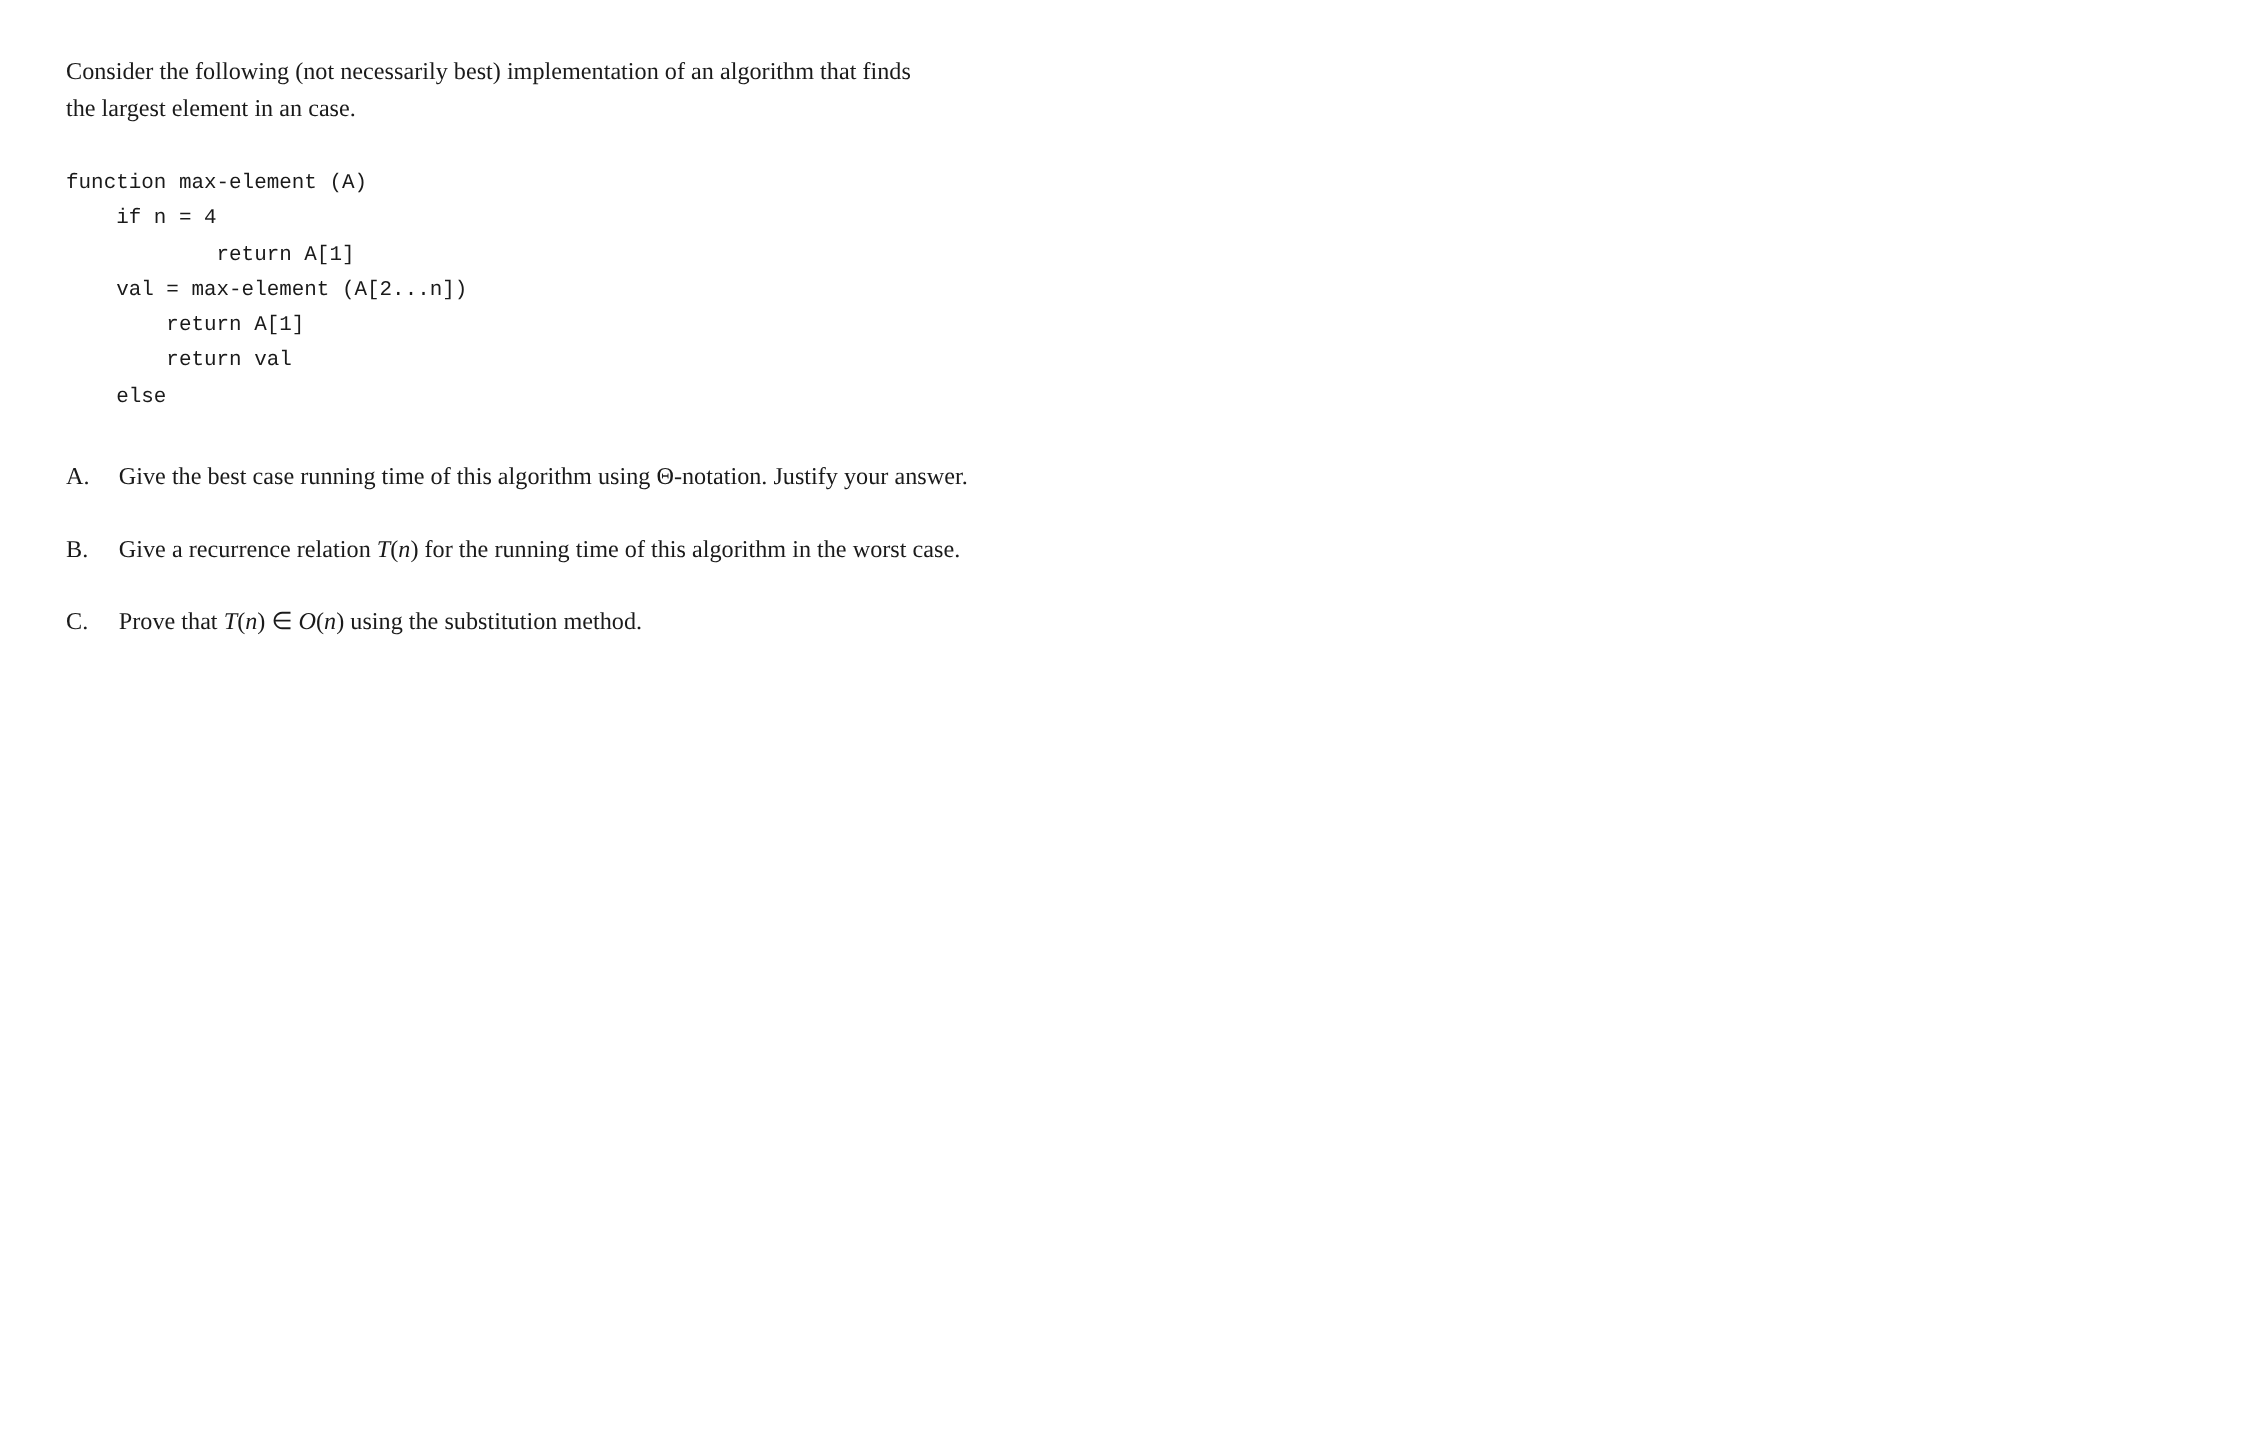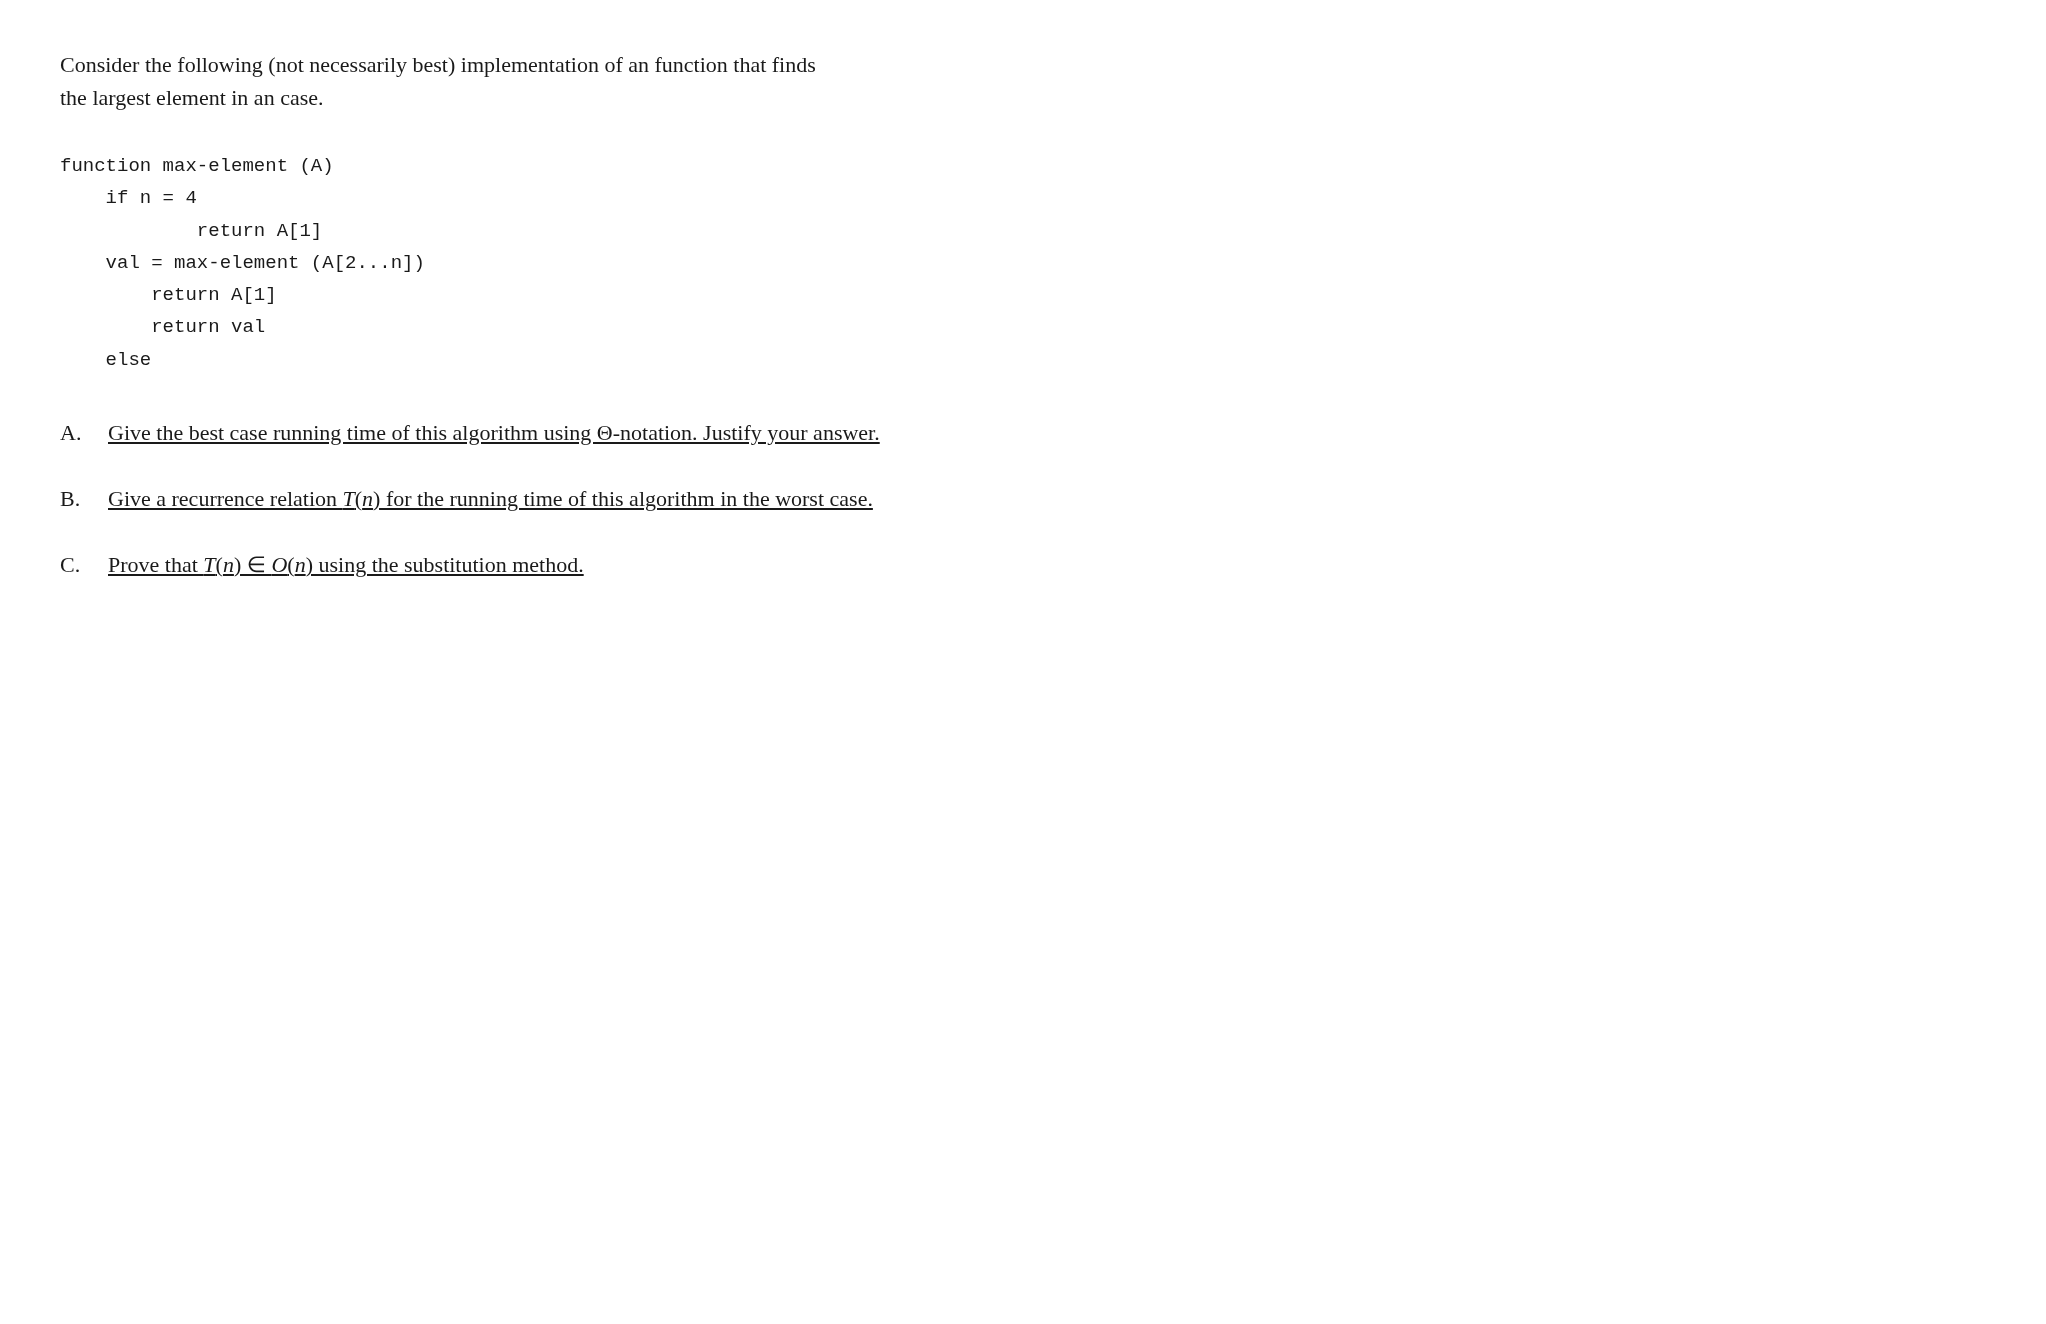--- a/index.html
+++ b/index.html
@@ -52,30 +52,29 @@
 
     .question-label {
       min-width: 48px;
       font-weight: normal;
       font-size: 22px;
       padding-top: 0;
     }
 
     .question-text {
       flex: 1;
-      text-decoration: underline;
     }
   </style>
 </head>
 <body>
 
 <div>
 
   <p class="intro-text">
-    <span>Consider the following (not necessarily best) implementation of an function that finds</span><br>
+    <span>Consider the following (not necessarily best) implementation of an algorithm that finds</span><br>
     <span>the largest element in an case.</span>
   </p>
 
   <div class="code-block">
 
   <span class="code-line">function max-element (A)</span>
       <span class="code-line">    if n = 4</span>
       <span class="code-line">            return A[1]</span>
       <span class="code-line">    val = max-element (A[2...n])</span>
       <span class="code-line">        return A[1]</span>

